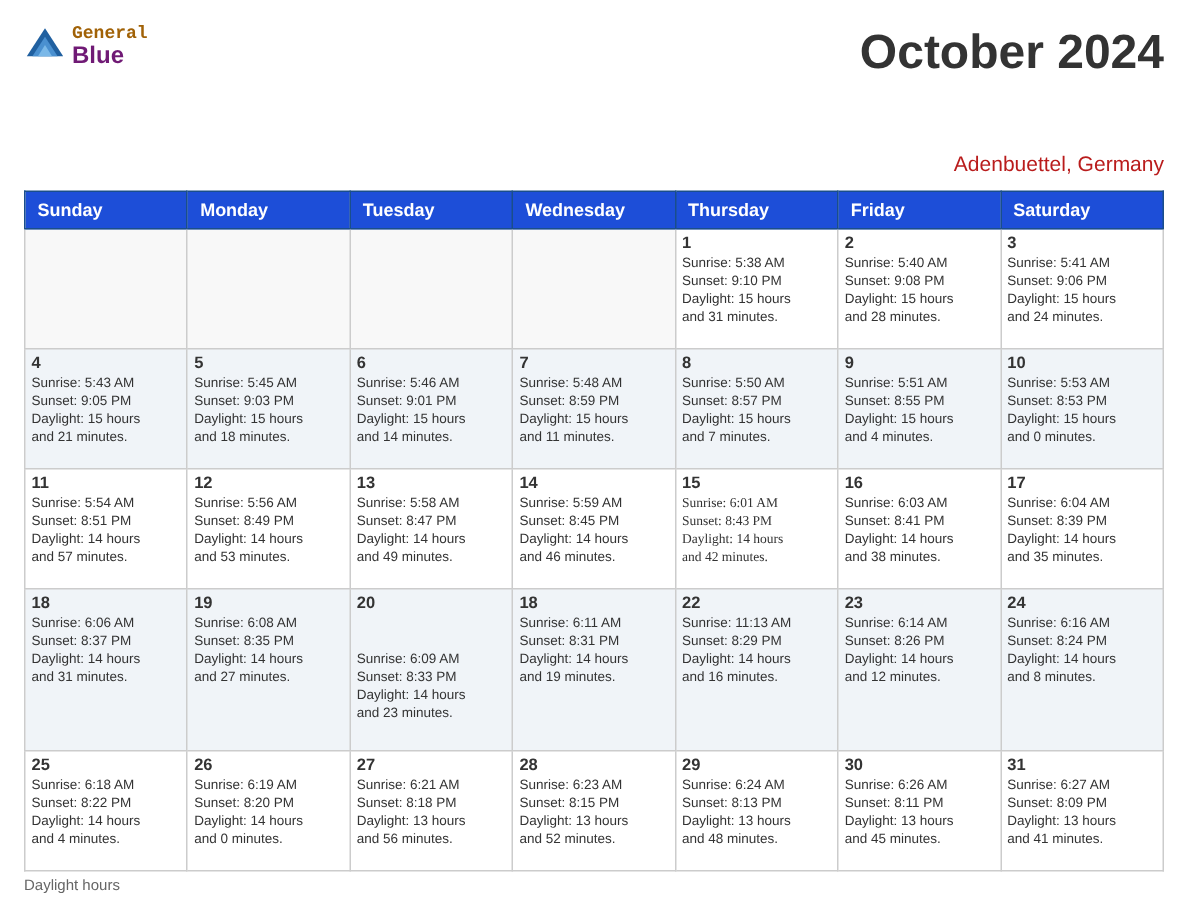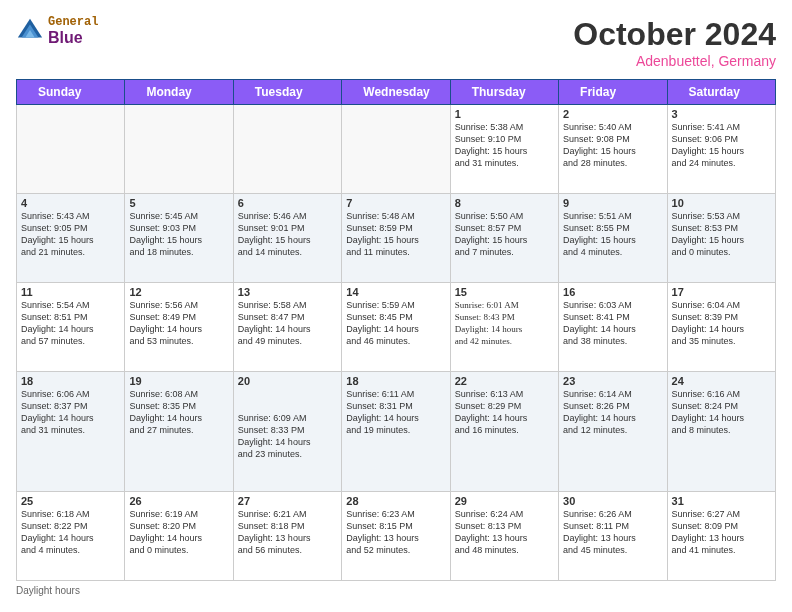--- a/index.html
+++ b/index.html
@@ -51,35 +51,36 @@
     .title-block {
       text-align: right;
     }
     .month-year {
       font-size: 32px;
       font-weight: bold;
       color: #333;
     }
     .location {
       font-size: 14px;
-      color: #ec4899;
+      color: #b91c1c;
+      margin-top: 48px;
     }
     .calendar {
       flex: 1;
       border: 1px solid #ccc;
       border-collapse: collapse;
       width: 100%;
       table-layout: fixed;
     }
     .calendar th {
-      background: #8b5cf6;
+      background: #1d4ed8;
       color: #fff;
       font-size: 12px;
       font-weight: bold;
-      padding: 5px 21px;
+      padding: 5px 8px;
       text-align: left;
       border: 1px solid #1a4e8a;
     }
     .calendar td {
       border: 1px solid #ccc;
       vertical-align: top;
       padding: 3px 4px;
       font-size: 9.5px;
       color: #333;
       background: #fff;
@@ -297,21 +298,21 @@
           </td>
           <td>
             <span class="day-number">18</span>
             <div class="day-info" style="white-space: pre-line;">Sunrise: 6:11 AM
 Sunset: 8:31 PM
 Daylight: 14 hours
 and 19 minutes.</div>
           </td>
           <td>
             <span class="day-number">22</span>
-            <div class="day-info" style="white-space: pre-line;">Sunrise: 6:13 AM
+            <div class="day-info" style="white-space: pre-line;">Sunrise: 11:13 AM
 Sunset: 8:29 PM
 Daylight: 14 hours
 and 16 minutes.</div>
           </td>
           <td>
             <span class="day-number">23</span>
             <div class="day-info" style="white-space: pre-line;">Sunrise: 6:14 AM
 Sunset: 8:26 PM
 Daylight: 14 hours
 and 12 minutes.</div>

